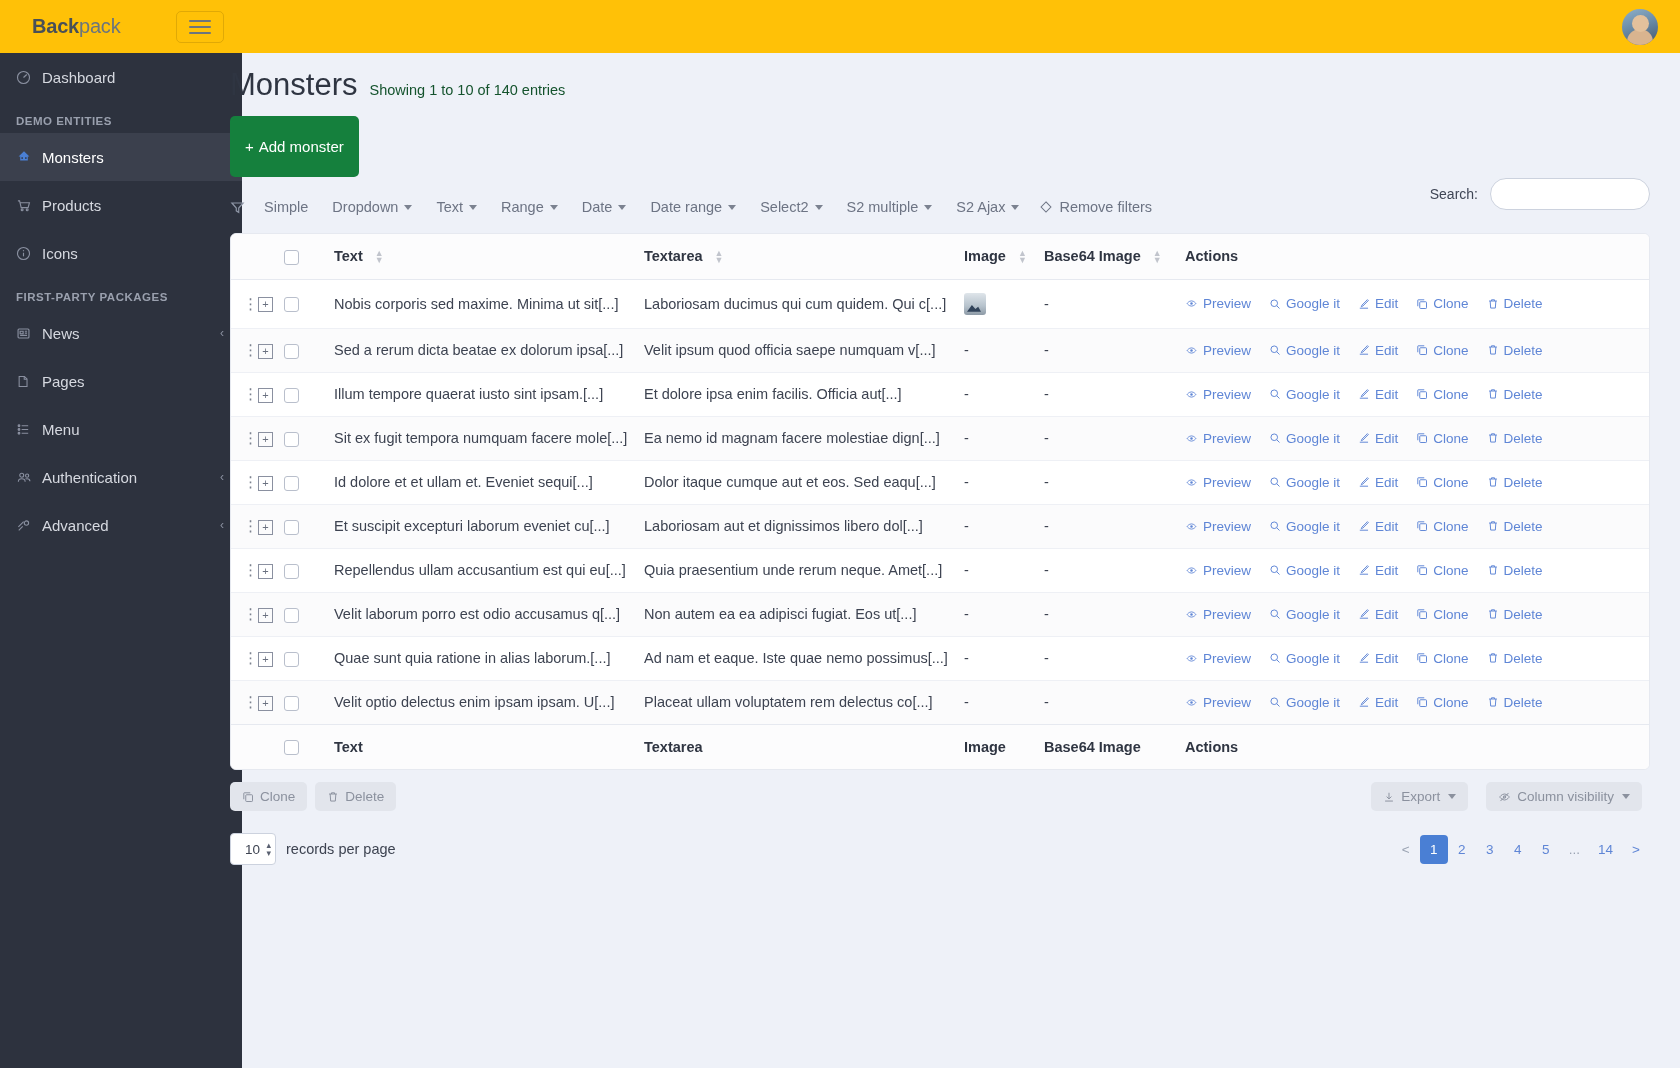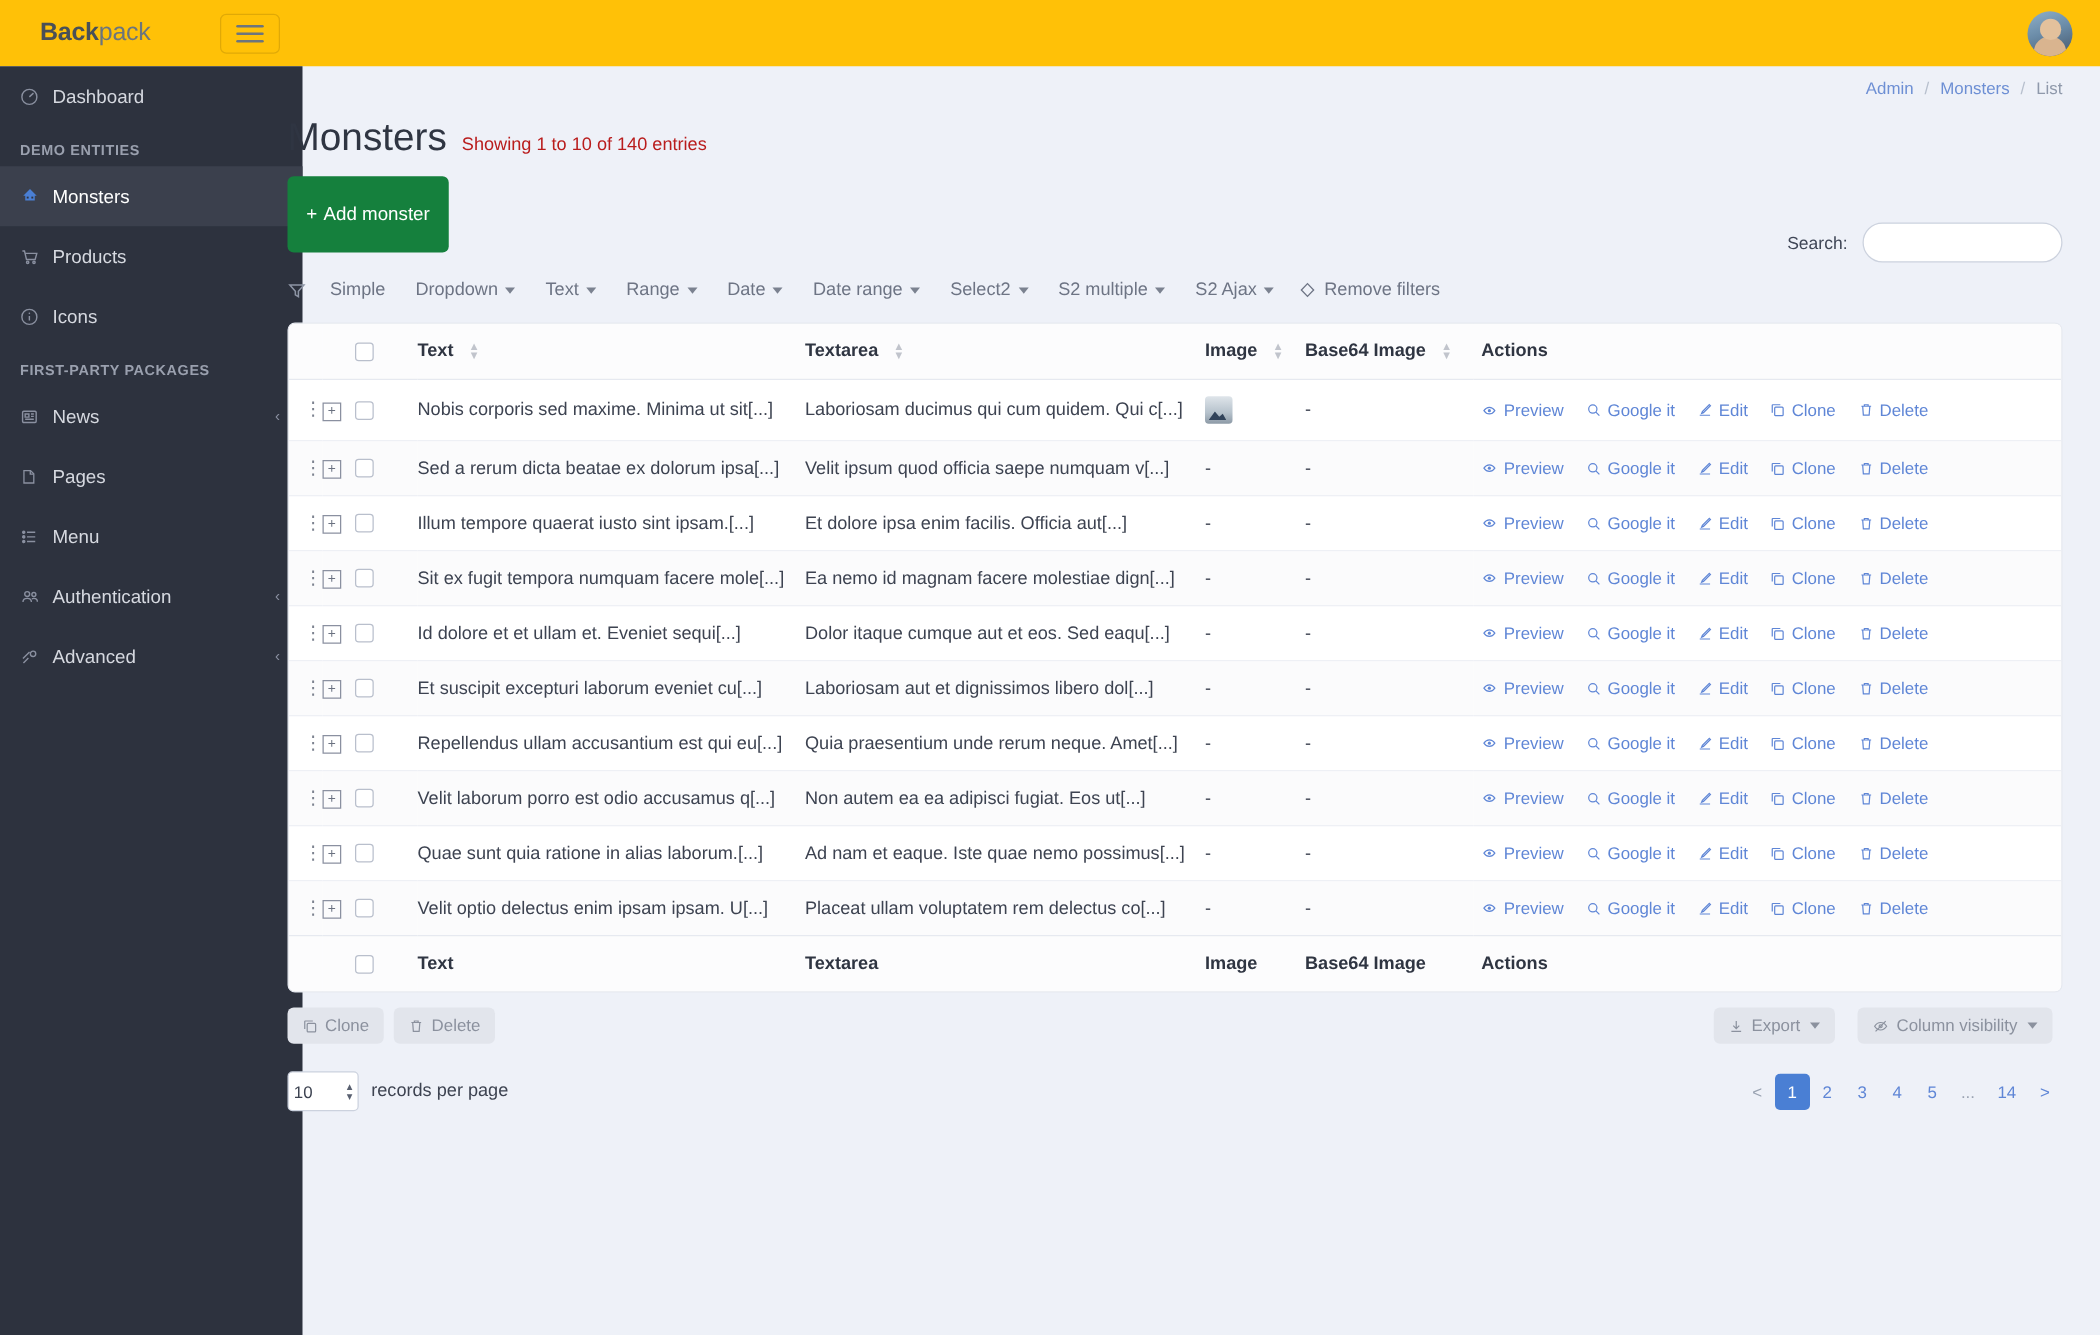--- a/index.html
+++ b/index.html
@@ -75,21 +75,21 @@
   .main { position: absolute; top: 53px; left: 200px; right: 0; bottom: 0; padding: 0 30px; }
   .breadcrumb {
     text-align: right; font-size: 13.5px; padding-top: 10px; color: #9aa5b8;
   }
   .breadcrumb a { color: #6d8fd4; text-decoration: none; }
   .breadcrumb .sep { padding: 0 5px; color: #b7bfcd; }
   .breadcrumb .cur { color: #8f99ab; }
 
   .title-row { display: flex; align-items: baseline; margin-top: 14px; }
   h1.page-title { font-size: 31px; font-weight: 400; color: #2f3542; }
-  .subtitle { font-size: 14.5px; color: #b91c1c; margin-left: 12px; }
+  .subtitle { font-size: 14.5px; color: #14532d; margin-left: 12px; }
 
   .btn-add {
     margin-top: 13px; background: #15803d; color: #fff; border: none;
     border-radius: 5px; padding: 22px 15px; font-size: 15px; cursor: pointer;
     font-family: inherit;
   }
   .btn-add .plus { margin-right: 5px; }
 
   .search-wrap {
     position: absolute; right: 30px; top: 125px;
@@ -180,22 +180,22 @@
   .footer-bar { display: flex; align-items: center; margin-top: 12px; }
   .btn-sec {
     background: #e2e5ec; border: none; color: #8b919e; border-radius: 5px;
     font-size: 13.5px; padding: 7px 12px; margin-right: 8px; cursor: pointer;
     display: inline-flex; align-items: center; gap: 6px; font-family: inherit;
   }
   .footer-right { margin-left: auto; display: flex; gap: 10px; }
 
   .bottom-row { display: flex; align-items: center; margin-top: 22px; }
   .perpage-select {
-    width: 57px; height: 32px; border: 1px solid #ccd2de; border-radius: 4px;
-    background: #fff; font-size: 13.5px; color: #3d4351; padding-left: 4px;
+    width: 46px; height: 32px; border: 1px solid #ccd2de; border-radius: 4px;
+    background: #fff; font-size: 13.5px; color: #3d4351; padding-left: 14px;
     display: flex; align-items: center; justify-content: space-between; cursor: pointer;
   }
   .perpage-select .sp { font-size: 9px; color: #596070; padding-right: 4px; line-height: 8px; display:flex; flex-direction:column;}
   .perpage-label { font-size: 14.5px; color: #3d4351; margin-left: 10px; }
 
   .pagination { margin-left: auto; display: flex; align-items: center; }
   .pg {
     min-width: 28px; height: 29px; padding: 0 9px; display: flex; align-items: center;
     justify-content: center; font-size: 13.5px; color: #5f86d6; cursor: pointer;
     border-radius: 4px;
@@ -322,27 +322,20 @@
           <path d="M2 9.4 L7.6 3.8 M2.4 13.2 L6.6 9"></path>
       </svg>
     </span>
     <span class="side-label">Advanced</span>
     <span class="side-caret">‹</span>
   </div>
 </div>
 
 <div class="main">
 
-  <div class="breadcrumb">
-    <a>Admin</a>
-    <span class="sep">/</span>
-    <a>Monsters</a>
-    <span class="sep">/</span>
-    <span class="cur">List</span>
-  </div>
 
   <div class="title-row">
     <h1 class="page-title">Monsters</h1>
     <div class="subtitle">Showing 1 to 10 of 140 entries</div>
   </div>
 
   <button class="btn-add">
     <span class="plus">+</span><span>Add monster</span>
   </button>
 

